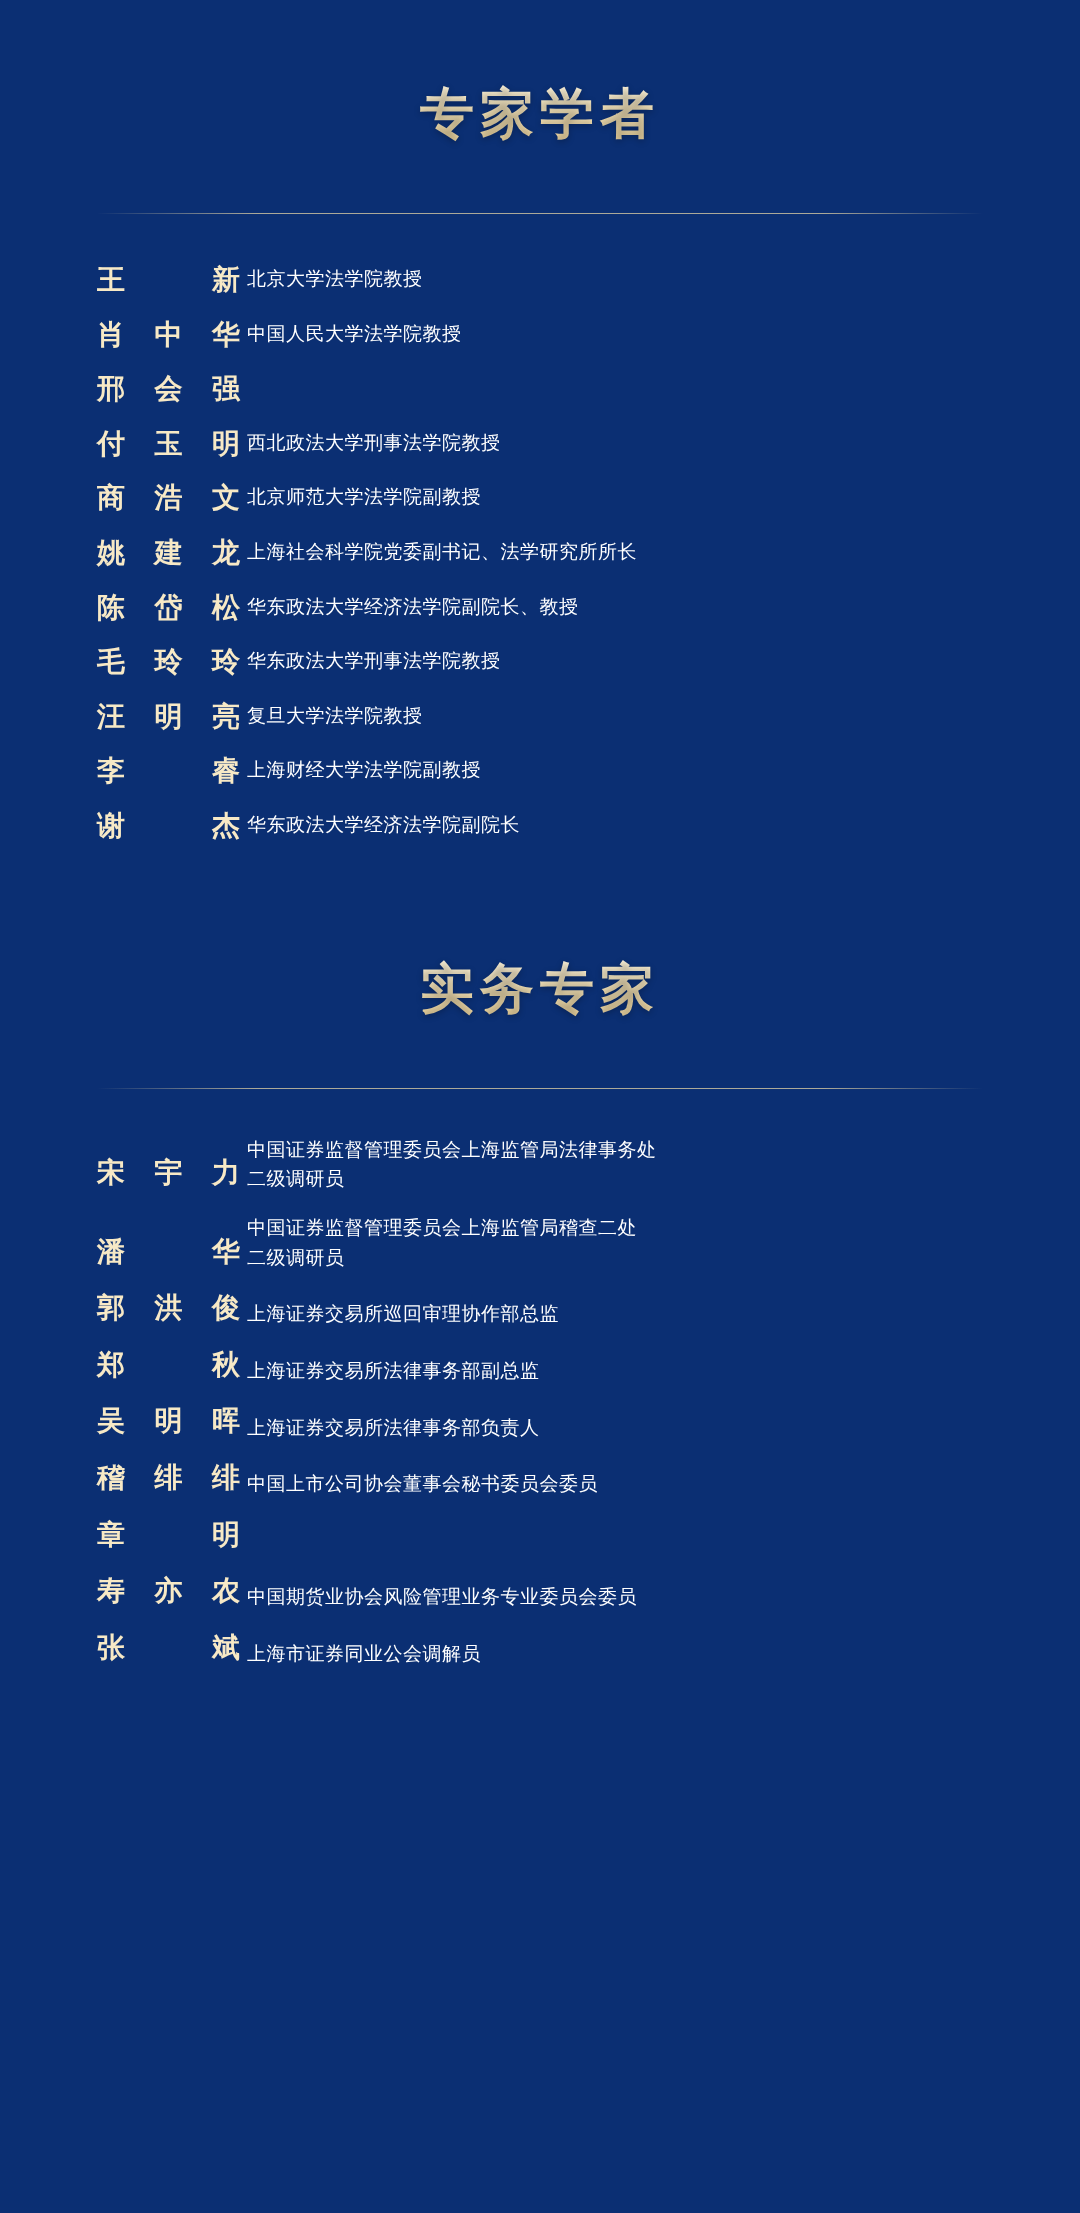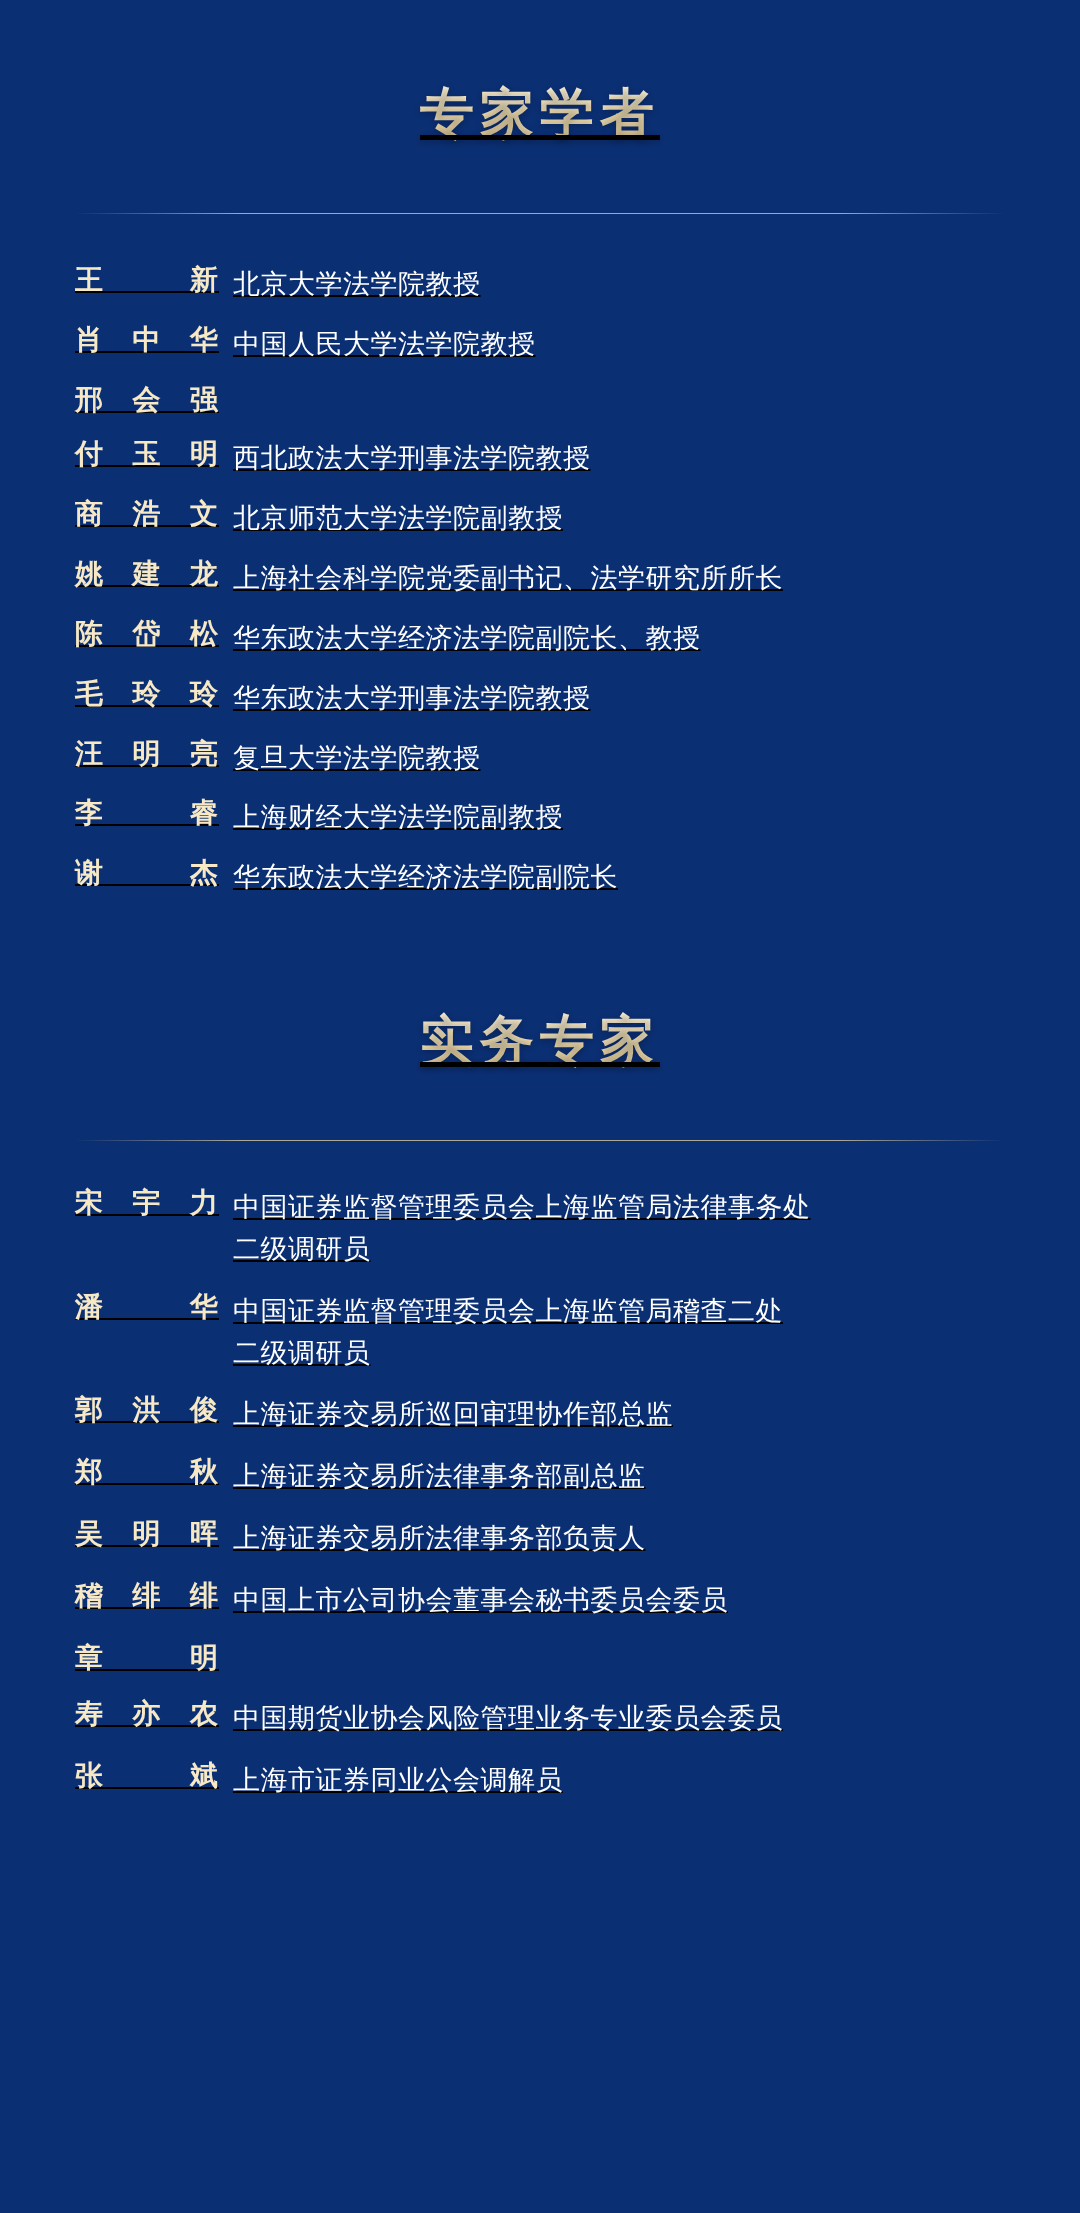--- a/index.html
+++ b/index.html
@@ -16,22 +16,21 @@
   }
   .page {
     position: relative;
     width: 1080px;
     height: 2213px;
     background:
       radial-gradient(ellipse 900px 700px at 50% 12%, rgba(30,85,170,0.55) 0%, rgba(11,47,115,0) 70%),
       radial-gradient(ellipse 900px 700px at 50% 62%, rgba(30,85,170,0.40) 0%, rgba(11,47,115,0) 70%),
       linear-gradient(180deg, #0a2c6e 0%, #0d3membrane 0%, #0c3478 30%, #0a2f6e 55%, #0b3276 75%, #092a66 100%);
     box-sizing: border-box;
-    padding: 0 75px;
-    text-decoration: underline;
+    padding: 0 97px;
   }
   .section {
     position: relative;
   }
   .section-title {
     text-align: center;
     font-size: 54px;
     font-weight: 700;
     letter-spacing: 6px;
     background: linear-gradient(180deg, #fdf6e3 0%, #f3e2b8 45%, #e8cf96 100%);
@@ -68,33 +67,32 @@
     text-align: justify;
     text-align-last: justify;
     line-height: 1.45;
     font-family: "Liberation Serif", "DejaVu Serif", serif;
     padding-right: 6px;
     box-sizing: border-box;
   }
   .person-title {
     flex: 1 1 auto;
     color: #ffffff;
-    font-size: 27px;
+    font-size: 19px;
     line-height: 1.55;
     letter-spacing: 0.5px;
     font-family: "Liberation Serif", "DejaVu Serif", serif;
     padding-top: 4px;
     white-space: pre-line;
-    margin-left: 8px;
   }
   #sec1 { padding-top: 78px; }
   #sec1 .divider { margin-top: 62px; margin-bottom: 46px; }
   #sec2 { padding-top: 92px; }
   #sec2 .divider { margin-top: 62px; margin-bottom: 42px; }
-  #sec2 .person-row { margin-bottom: 16px; }
+  #sec2 .person-row { margin-bottom: 16px; align-items: flex-end; }
 </style>
 </head>
 <body>
 
 <div class="page">
 
   <div class="section" id="sec1">
     <div class="section-title">专家学者</div>
     <div class="divider"></div>
     <ul class="people-list">

